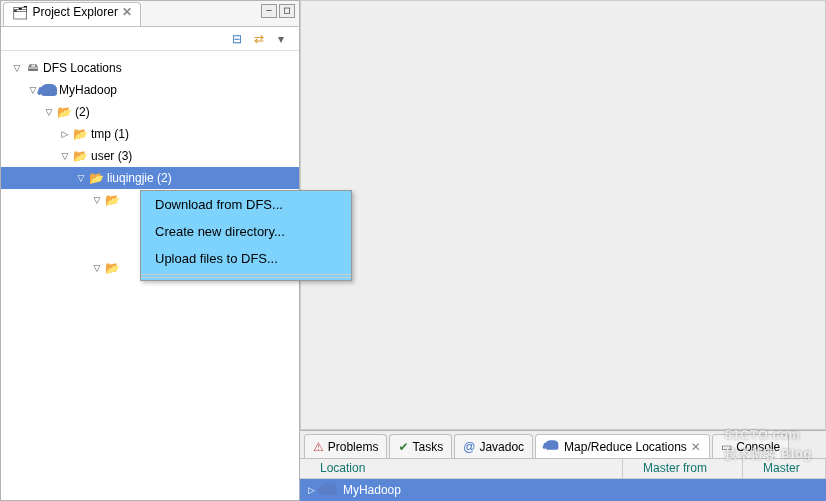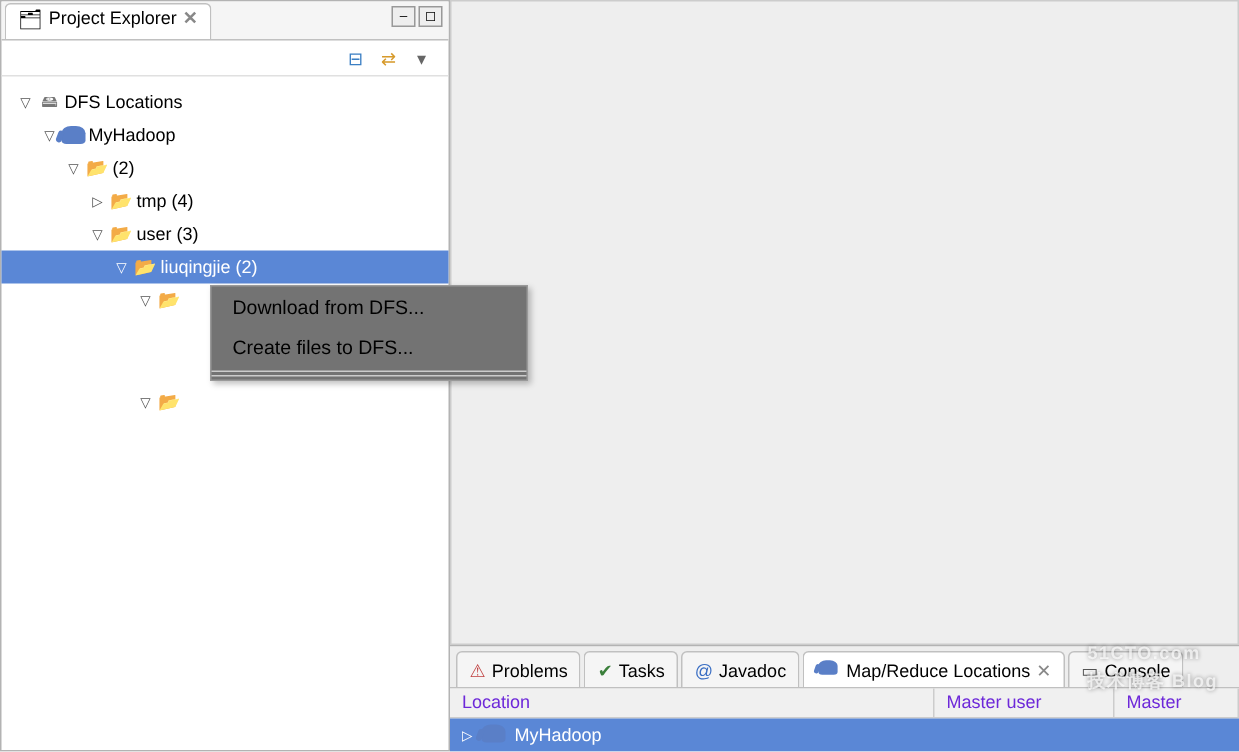--- a/index.html
+++ b/index.html
@@ -22,28 +22,28 @@
   .node-icon { width: 16px; height: 16px; display: inline-flex; align-items: center; justify-content: center; }
   .folder-open-icon::before { content: "📂"; font-size: 12px; }
   .right-pane { flex: 1; display: flex; flex-direction: column; background: #eeeeee; }
   .editor-area { flex: 1; background: #eeeeee; border: 1px solid #ccc; margin: 0; }
   .bottom-pane { background: #f8f8f8; border-top: 1px solid #b3b3b3; }
   .bottom-tabs { height: 28px; display: flex; align-items: flex-end; background: #eee; border-bottom: 1px solid #c0c0c0; padding-left: 4px; gap: 2px; overflow: hidden; }
   .bottom-tab { display: flex; align-items: center; gap: 4px; padding: 3px 8px; background: #f5f5f5; border: 1px solid #c0c0c0; border-bottom: none; border-radius: 4px 4px 0 0; height: 24px; white-space: nowrap; cursor: pointer; }
   .bottom-tab.active { background: #fff; }
   .bottom-tab .close { color: #888; }
   .table-header { display: flex; background: #f0f0f0; border-bottom: 1px solid #ccc; height: 20px; }
-  .table-header .col { padding: 2px 8px; border-right: 1px solid #ccc; font-size: 12px; color: #6d28d9; }
+  .table-header .col { padding: 2px 20px; border-right: 1px solid #ccc; font-size: 12px; color: #0f766e; }
   .col-loc { width: 323px; }
   .col-master { width: 120px; }
   .col-state { flex: 1; }
   .table-row { display: flex; height: 22px; align-items: center; }
   .table-row.selected { background: #5a87d6; color: #fff; }
   .table-row .cell { padding: 2px 8px; overflow: hidden; }
-  .context-menu { position: absolute; left: 140px; top: 190px; width: 212px; background: #737373; border: 1px solid #999; box-shadow: 2px 2px 4px rgba(0,0,0,.25); z-index: 100; }
+  .context-menu { position: absolute; left: 140px; top: 190px; width: 212px; background: #7dd3fc; border: 1px solid #999; box-shadow: 2px 2px 4px rgba(0,0,0,.25); z-index: 100; }
   .context-menu .item { padding: 6px 14px; cursor: pointer; font-size: 13px; }
   .context-menu .sep { height: 1px; background: #ccc; margin: 2px 0; }
   .watermark { position: absolute; right: 14px; bottom: 38px; color: rgba(255,255,255,.7); font-size: 26px; font-weight: bold; letter-spacing: 1px; text-shadow: 0 0 3px rgba(0,0,0,.4); pointer-events: none; z-index: 200; }
   .watermark .sub { font-size: 12px; display: block; text-align: left; }
   .elephant { width:16px; height:12px; background:#5a7fc7; border-radius:40% 40% 20% 20%; display:inline-block; position:relative; }
   .elephant::after{ content:""; position:absolute; left:-3px; top:3px; width:4px; height:8px; background:#5a7fc7; border-radius:2px; transform:rotate(20deg);}
   .pe-icon::before { content:"🗂"; font-size:13px; }
   .drive-icon::before { content:"🖴"; font-size:11px; color:#777;}
 </style>
 </head>
@@ -91,21 +91,21 @@
         <span class="indent" style="width:36px"></span>
         <span class="twisty">▽</span>
         <span class="node-icon folder-open-icon"></span>
         <span>(2)</span>
       </div>
 
       <div class="tree-row">
         <span class="indent" style="width:52px"></span>
         <span class="twisty">▷</span>
         <span class="node-icon folder-open-icon"></span>
-        <span>tmp (4)</span>
+        <span>tmp (1)</span>
       </div>
 
       <div class="tree-row">
         <span class="indent" style="width:52px"></span>
         <span class="twisty">▽</span>
         <span class="node-icon folder-open-icon"></span>
         <span>user (3)</span>
       </div>
 
       <div class="tree-row selected">
@@ -152,38 +152,39 @@
           <span>Map/Reduce Locations</span>
           <span class="close">✕</span>
         </div>
         <div class="bottom-tab">
           <span style="color:#555;">▭</span>
           <span>Console</span>
         </div>
       </div>
       <div class="table-header">
         <div class="col col-loc">Location</div>
-        <div class="col col-master">Master user</div>
+        <div class="col col-master">Master from</div>
         <div class="col col-state">Master</div>
       </div>
       <div class="table-row selected">
         <div class="cell col-loc" style="display:flex;align-items:center;gap:6px;">
           <span style="font-size:9px;">▷</span>
           <span><span class="elephant"></span></span>
           <span>MyHadoop</span>
         </div>
         <div class="cell col-state"></div>
       </div>
     </div>
   </div>
 </div>
 
 <div class="context-menu">
   <div class="item">Download from DFS...</div>
-  <div class="item">Create files to DFS...</div>
+  <div class="item">Create new directory...</div>
+  <div class="item">Upload files to DFS...</div>
   <div class="sep"></div>
   <div class="sep"></div>
 </div>
 
 <div class="watermark">
   <span>51CTO.com</span>
   <span class="sub">技术博客  Blog</span>
 </div>
 
 </body></html>

